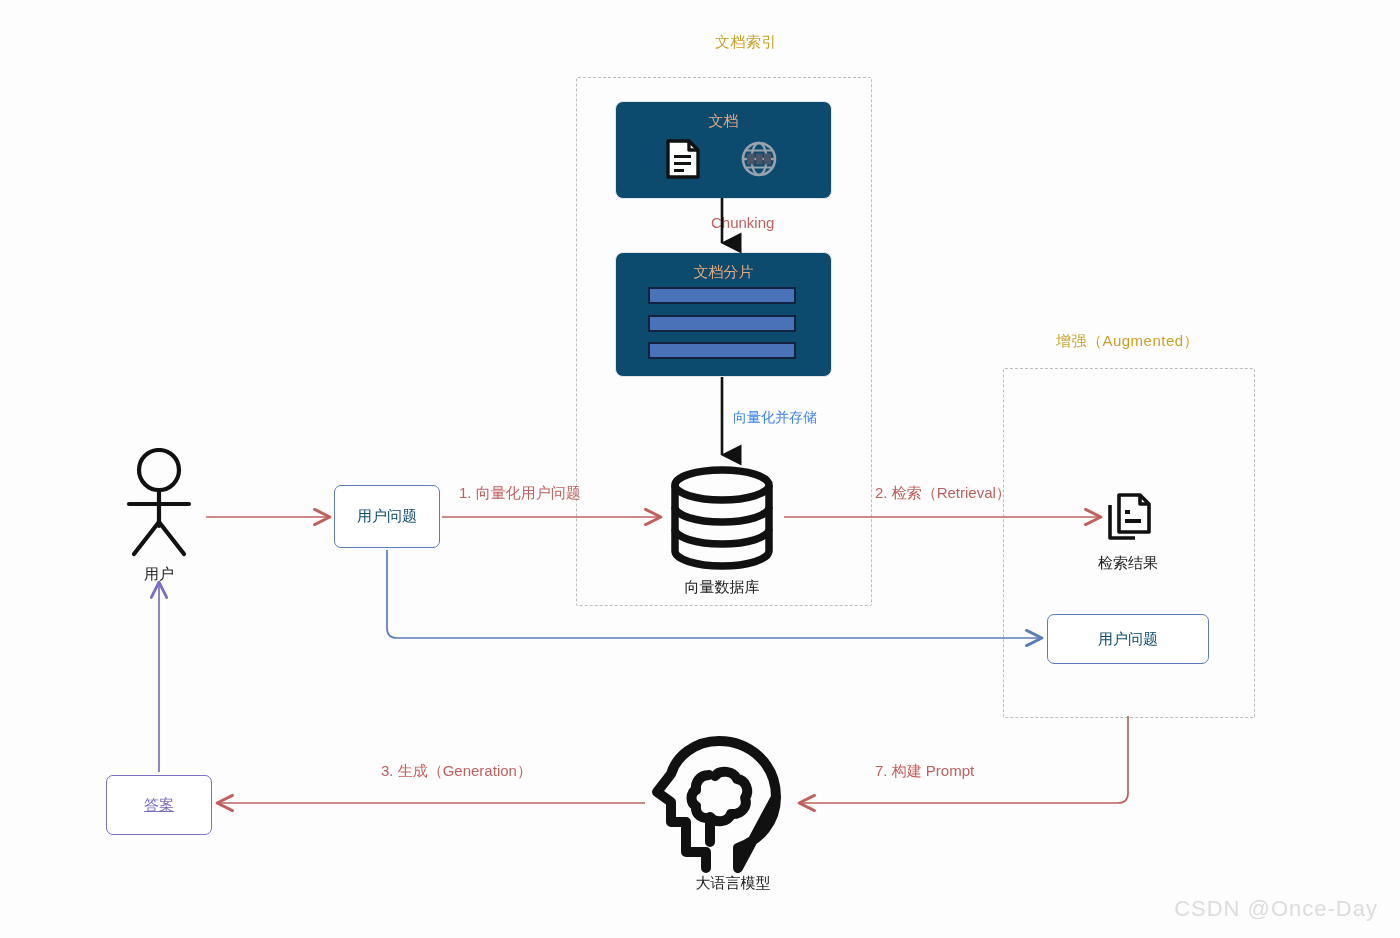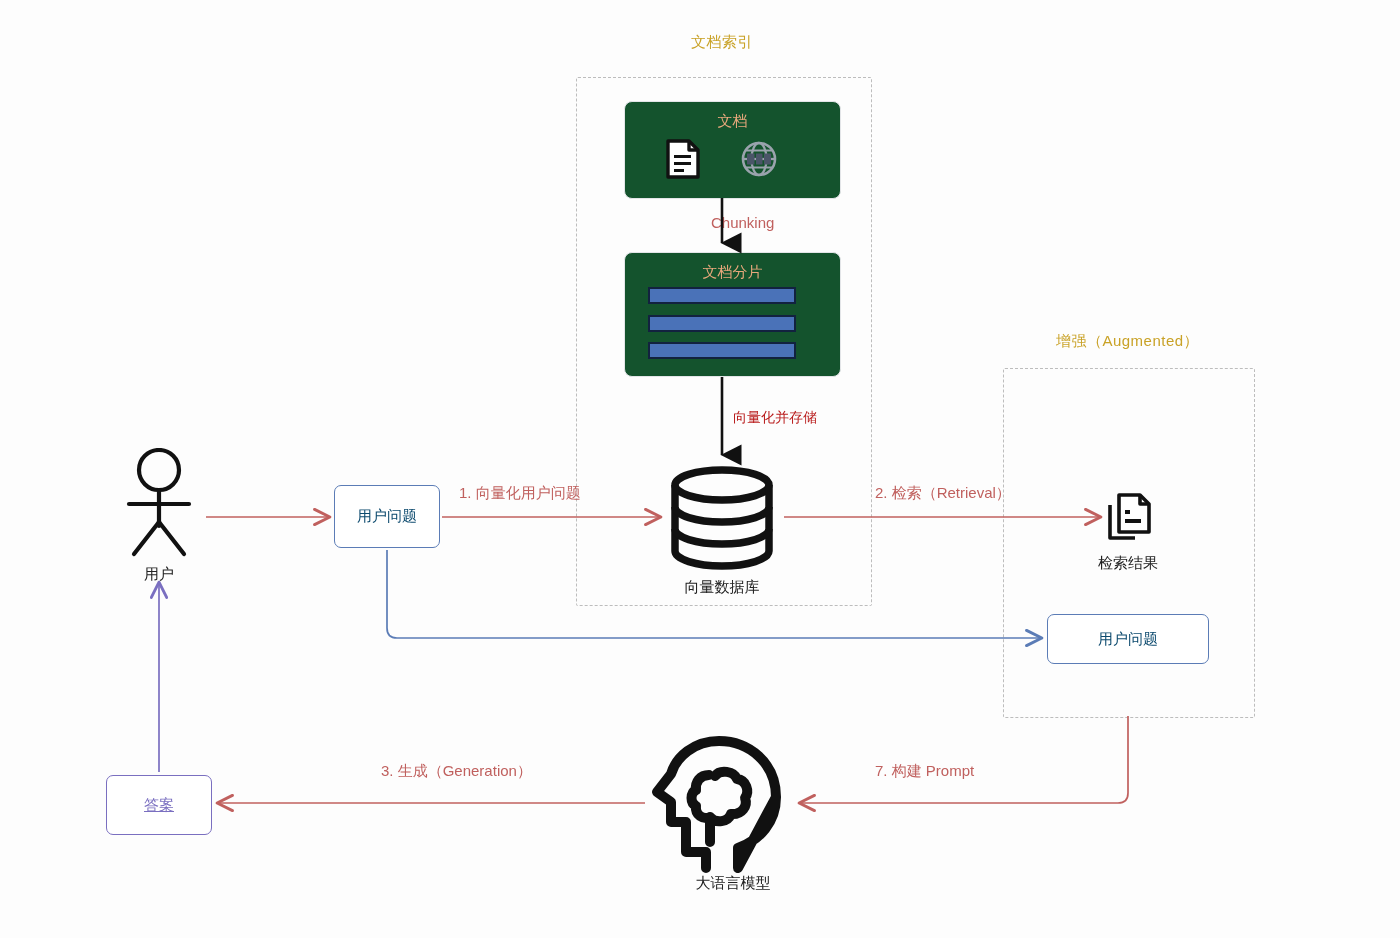--- a/index.html
+++ b/index.html
@@ -28,24 +28,23 @@
     color:#c9a227;
     font-size:15px;
     letter-spacing:.5px;
     white-space:nowrap;
     text-align:center;
   }
 
   
   .stage-box{
     position:absolute;
-    background:#14532d;
+    background:#0c4a6e;
     border:1px solid #e3e5e8;
     border-radius:8px;
-    margin-left:9px;
   }
   .stage-box-title{
     position:absolute;
     width:100%;
     top:10px;
     left:0;
     text-align:center;
     color:#e8a87c;
     font-size:15px;
     white-space:nowrap;
@@ -82,21 +81,21 @@
     color:#222;
     font-size:15px;
     white-space:nowrap;
   }
   .edge-label{
     position:absolute;
     font-size:15px;
     white-space:nowrap;
   }
   .label-red{color:#c0605e;}
-  .label-dark{color:#b91c1c;}
+  .label-dark{color:#3b82f6;}
 
   
   svg.overlay{
     position:absolute;
     left:0;top:0;
     width:1400px;height:938px;
     pointer-events:none;
   }
 
   .watermark{
@@ -107,21 +106,21 @@
     font-size:22px;
     letter-spacing:1px;
     white-space:nowrap;
   }
 </style>
 </head>
 <body>
 
 <div id="stage">
 
-  <div class="group-title" style="left:612px;top:33px;width:220px;font-family:Liberation Mono, monospace;">文档索引</div>
+  <div class="group-title" style="left:636px;top:33px;width:220px;font-family:Liberation Mono, monospace;">文档索引</div>
   <div class="group-panel" style="left:576px;top:77px;width:294px;height:527px;"></div>
 
   <div class="stage-box" style="left:615px;top:101px;width:215px;height:96px;">
     <div class="stage-box-title">文档</div>
   </div>
 
   <div class="abs" style="left:663px;top:138px;width:40px;height:42px;">
     <svg width="40" height="42" viewBox="0 0 40 42">
       <path d="M5 3 H26 L35 12 V39 H5 Z" fill="#ffffff" stroke="#111111" stroke-width="3.4" stroke-linejoin="round"></path>
       <path d="M26 3 V12 H35" fill="none" stroke="#111111" stroke-width="3.4" stroke-linejoin="round"></path>
@@ -266,13 +265,14 @@
 
     <path d="M387 550 L387 628 Q387 638 397 638 L1041 638" fill="none" stroke="#5b7cb6" stroke-width="1.7" marker-end="url(#ah-blue)"></path>
 
     <path d="M1128 716 L1128 793 Q1128 803 1118 803 L 800 803" fill="none" stroke="#c0605e" stroke-width="1.7" marker-end="url(#ah-red)"></path>
 
     <line x1="645" y1="803" x2="218" y2="803" stroke="#c0605e" stroke-width="1.7" marker-end="url(#ah-red)"></line>
 
     <line x1="159" y1="772" x2="159" y2="583" stroke="#7a6fc0" stroke-width="1.7" marker-end="url(#ah-purple)"></line>
   </svg>
 
+  <div class="watermark">CSDN @Once-Day</div>
 </div>
 
 </body></html>

